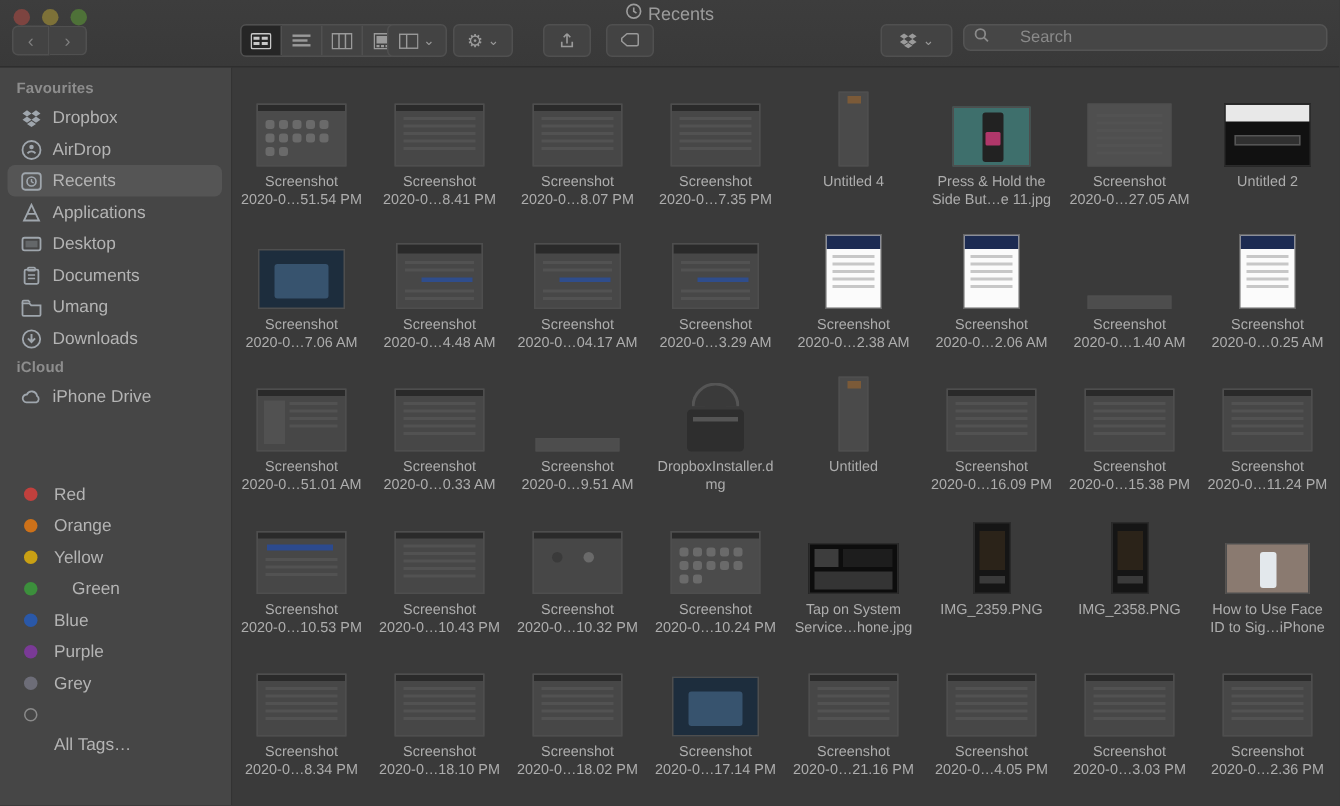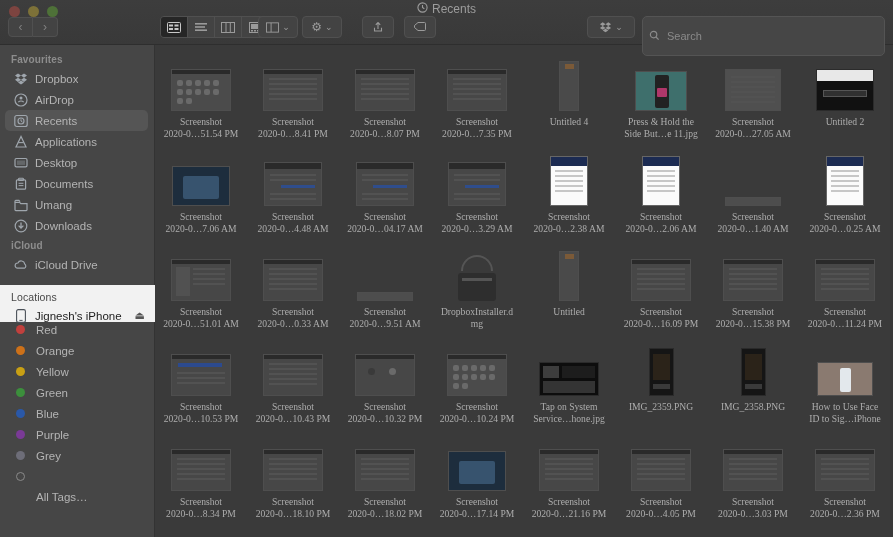--- a/index.html
+++ b/index.html
@@ -109,27 +109,27 @@
     background: #434343;
     border: 1px solid #505050;
     border-radius: 4px;
     display: flex; align-items: center; justify-content: center; gap: 3px;
     color: #9a9a9a;
   }
 
   #search {
     position: absolute;
     top: 16px; right: 8px;
-    width: 243px; height: 40px;
+    width: 243px; height: 18px;
     background: #464646;
     border: 1px solid #545454;
     border-radius: 5px;
     display: flex; align-items: center;
     padding: 0 6px;
-    gap: 7px;
+    gap: 20px;
   }
   #search .ph { font-size: 11px; color: #8a8a8a; }
 
   
   #sidebar {
     position: absolute;
     top: 45px; left: 0;
     width: 155px; height: 492px;
     background: #464646;
     border-right: 1px solid #333;
@@ -193,21 +193,20 @@
   }
 
   
   #content {
     position: absolute;
     top: 45px; left: 155px;
     width: 738px; height: 492px;
     background: #3a3a3a;
     overflow: hidden;
     padding: 8px 17px 0 0;
-    font-family: Liberation Serif, serif;
   }
   #grid {
     display: grid;
     grid-template-columns: repeat(8, 1fr);
     row-gap: 0;
   }
   .cell {
     height: 95px;
     display: flex;
     flex-direction: column;
@@ -433,72 +432,59 @@
           </span>
           <span class="sb-label">Downloads</span>
         </div>
         <div class="sb-header">iCloud</div>
         <div class="sb-item">
           <span class="sb-icon">
             <svg width="14" height="14" viewBox="0 0 14 14">
               <path d="M3.6 10.2a2.6 2.6 0 0 1 .3-5.2 3.6 3.6 0 0 1 6.8 1 2.4 2.4 0 0 1-.3 4.2z" fill="none" stroke="#9fa6ad" stroke-width="1.2"></path>
             </svg>
           </span>
-          <span class="sb-label">iCloud Drive</span>
+          <span class="sb-label">iPhone Drive</span>
         </div>
       </div>
     <div id="sb-tags" style="margin-top: 44px;">
         <div class="sb-item">
           <span class="tag-dot" style="background: rgb(193, 64, 61);"></span>
           <span class="sb-label" style="margin-left: 4px; text-align: right;">Red</span>
         </div>
         <div class="sb-item">
           <span class="tag-dot" style="background: rgb(205, 113, 25);"></span>
           <span class="sb-label" style="margin-left: 4px;">Orange</span>
         </div>
         <div class="sb-item">
           <span class="tag-dot" style="background: rgb(201, 160, 20);"></span>
           <span class="sb-label" style="margin-left: 4px;">Yellow</span>
         </div>
         <div class="sb-item">
           <span class="tag-dot" style="background: rgb(60, 143, 60);"></span>
-          <span class="sb-label" style="margin-left: 4px;">Green</span>
+          <span class="sb-label" style="margin-left: 16px;">Green</span>
         </div>
         <div class="sb-item">
           <span class="tag-dot" style="background: rgb(42, 88, 168);"></span>
           <span class="sb-label" style="margin-left: 4px;">Blue</span>
         </div>
         <div class="sb-item">
           <span class="tag-dot" style="background: rgb(122, 58, 150);"></span>
           <span class="sb-label" style="margin-left: 4px;">Purple</span>
         </div>
         <div class="sb-item">
           <span class="tag-dot" style="background: rgb(109, 109, 120);"></span>
           <span class="sb-label" style="margin-left: 4px;">Grey</span>
         </div>
         <div class="sb-item">
           <span class="tag-dot hollow"></span>
           <span class="sb-label" style="margin-left: 4px; margin-top: 40px;">All Tags…</span>
         </div>
       </div>
   </div>
 
-  <div id="locations-block">
-    <div class="sb-header">Locations</div>
-    <div class="sb-item">
-      <span class="sb-icon">
-        <svg width="10" height="14" viewBox="0 0 10 14">
-            <rect x="0.6" y="0.6" width="8.8" height="12.8" rx="1.6" fill="none" stroke="#4a5058" stroke-width="1.1"></rect>
-            <line x1="3.4" y1="11.4" x2="6.6" y2="11.4" stroke="#4a5058" stroke-width="1"></line>
-          </svg>
-      </span>
-      <span class="sb-label">Jignesh's iPhone</span>
-      <span class="eject">⏏</span>
-    </div>
-  </div>
 
   <div id="content">
     <div id="grid">
         <div class="cell">
           <div class="thumb-wrap">
             <div class="thumb" style="width:60px;height:42px;background:#4b4b4b">
               <div class="bar"></div>
         <div style="position:absolute;top:10px;left:5px;right:5px;display:flex;flex-wrap:wrap;gap:3px">
         <span style="width:6px;height:6px;border-radius:2px;background:#6a6a6a"></span>
                 <span style="width:6px;height:6px;border-radius:2px;background:#6a6a6a"></span>

